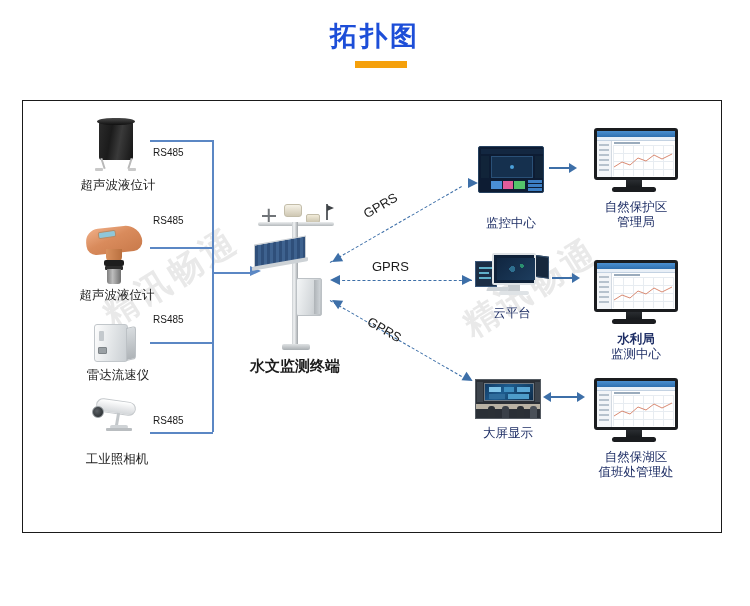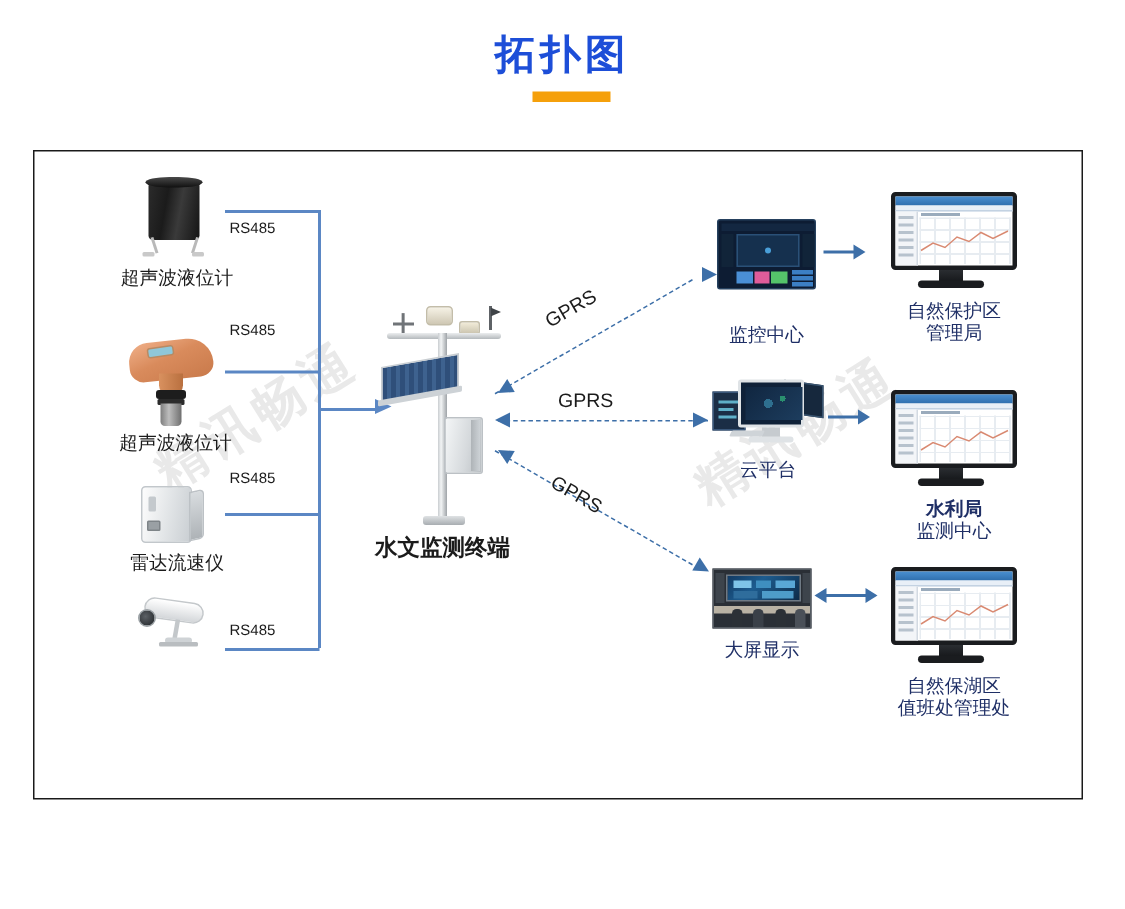--- a/index.html
+++ b/index.html
@@ -379,20 +379,21 @@
   </div>
   <div class="cap-abs cap-black" style="left:58px; top:368px; width:120px;">雷达流速仪</div>
 
   <div class="cam-wrap">
     <div class="cam-body"></div>
     <div class="cam-lens"></div>
     <div class="cam-arm"></div>
     <div class="cam-base"></div>
     <div class="cam-mount"></div>
   </div>
+  <div class="cap-abs cap-black" style="left:52px; top:452px; width:130px;">工业照相机</div>
 
   <div class="bus-v"></div>
   <div class="bus-h" style="top:140px; width:63px;"></div>
   <div class="bus-h" style="top:247px; width:63px;"></div>
   <div class="bus-h" style="top:342px; width:63px;"></div>
   <div class="bus-h" style="top:432px; width:63px;"></div>
   <div class="bus-arrow-line"></div>
   <div class="bus-arrow-head"></div>
 
   <div class="rs-label" style="left:153px; top:147px;">RS485</div>

